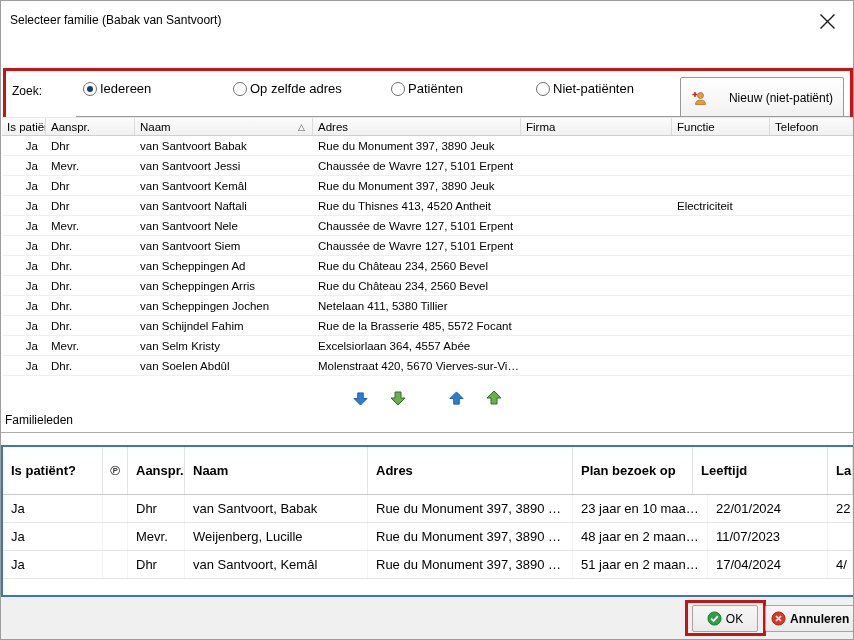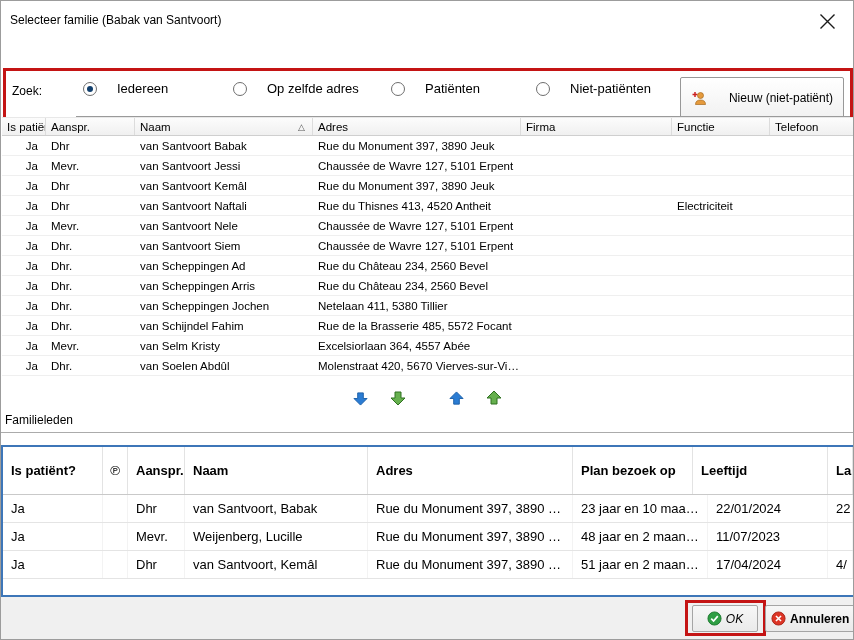--- a/index.html
+++ b/index.html
@@ -9,21 +9,21 @@
 
   
   .titlebar { position:absolute; left:0; top:0; width:100%; height:38px; background:#fff; }
   .title { position:absolute; left:9px; top:12px; font-size:12px; color:#000; white-space:nowrap; }
   .close-btn { position:absolute; right:10px; top:5px; width:32px; height:30px; background:transparent; border:none; display:flex; align-items:center; justify-content:center; cursor:pointer; }
 
   
   .search-panel { position:absolute; left:2px; top:39px; width:850px; height:73px; border:3px solid #c41414; background:#fff;margin-top:28px; }
   .zoek-label { position:absolute; left:6px; top:13px; font-size:12px; color:#000; }
   .radios { position:absolute; left:77px; top:10px; display:flex; }
-  .radio-opt { display:flex; align-items:flex-end; gap:20px; font-size:13px; color:#000; cursor:default; }
+  .radio-opt { display:flex; align-items:flex-end; gap:3px; font-size:13px; color:#000; cursor:default; }
   .radios label:nth-of-type(1){ width:150px; }
   .radios label:nth-of-type(2){ width:158px; }
   .radios label:nth-of-type(3){ width:145px; }
   .radio-circle { width:14px; height:14px; border:1px solid #6e6e6e; border-radius:50%; background:#fff; position:relative; display:inline-block; flex:0 0 auto; }
   .radio-circle.on::after { content:""; position:absolute; left:3px; top:3px; width:6px; height:6px; border-radius:50%; background:#123f6d; }
   .nieuw-btn { position:absolute; right:6px; top:6px; height:42px; display:flex; align-items:center; gap:22px; padding:0 10px; font-size:12px; color:#000; background:linear-gradient(#ffffff,#f1f1f1); border:1px solid #989898; border-radius:2px; cursor:pointer; font-family:inherit; }
   .search-input-wrap { position:absolute; left:70px; top:45px; width:774px; height:21px; }
   .search-input { width:100%; height:100%; border:1px solid #9a9a9a; font-size:12px; padding:0 4px; font-family:inherit; outline:none; background:#fff; }
   .caret { position:absolute; left:5px; top:3px; width:1px; height:15px; background:#000; animation:blink 1s steps(1) infinite; }
   @keyframes blink { 50% { opacity:0; } }
@@ -51,21 +51,21 @@
   .f-header { display:flex; height:48px; border-bottom:1px solid #c9c9c9; font-weight:bold; }
   .f-header .cell { display:flex; align-items:center; padding:0 8px; border-right:1px solid #e3e3e3; white-space:nowrap; overflow:hidden; }
   .f-row { display:flex; height:28px; border-bottom:1px solid #e4e4e4; }
   .f-row .cell { display:flex; align-items:center; padding:0 8px; border-right:1px solid #f3f3f3; white-space:nowrap; overflow:hidden; }
   .t2 .c1{width:100px} .t2 .c2{width:25px; justify-content:center; padding:0 !important;} .t2 .c3{width:57px} .t2 .c4{width:183px} .t2 .c5{width:205px} .t2 .c6{width:135px} .t2 .c7{width:120px} .t2 .c8{flex:1}
   .p-ico { font-weight:normal; font-size:13px; }
 
   
   .footer { position:absolute; left:0; top:596px; width:854px; height:44px; background:#f0f0f0; }
   .btn { position:absolute; height:27px; display:flex; align-items:center; gap:4px; padding:0 5px; font-size:12px; color:#000; background:linear-gradient(#f7f7f7,#eaeaea); border:1px solid #a5a5a5; border-radius:2px; cursor:pointer; font-family:inherit; }
-  .ok-btn { left:691px; top:8px; width:66px; justify-content:center;font-style:italic; }
+  .ok-btn { left:691px; top:8px; width:66px; justify-content:center; }
   .cancel-btn { left:764px; top:8px;font-weight:bold; }
   .ok-annotation { position:absolute; left:684px; top:3px; width:81px; height:36px; border:3px solid #c41414; pointer-events:none; }
 </style>
 </head>
 <body>
 
 <div class="dialog">
 
   <div class="titlebar">
     <span class="title">Selecteer familie (Babak van Santvoort)</span>

